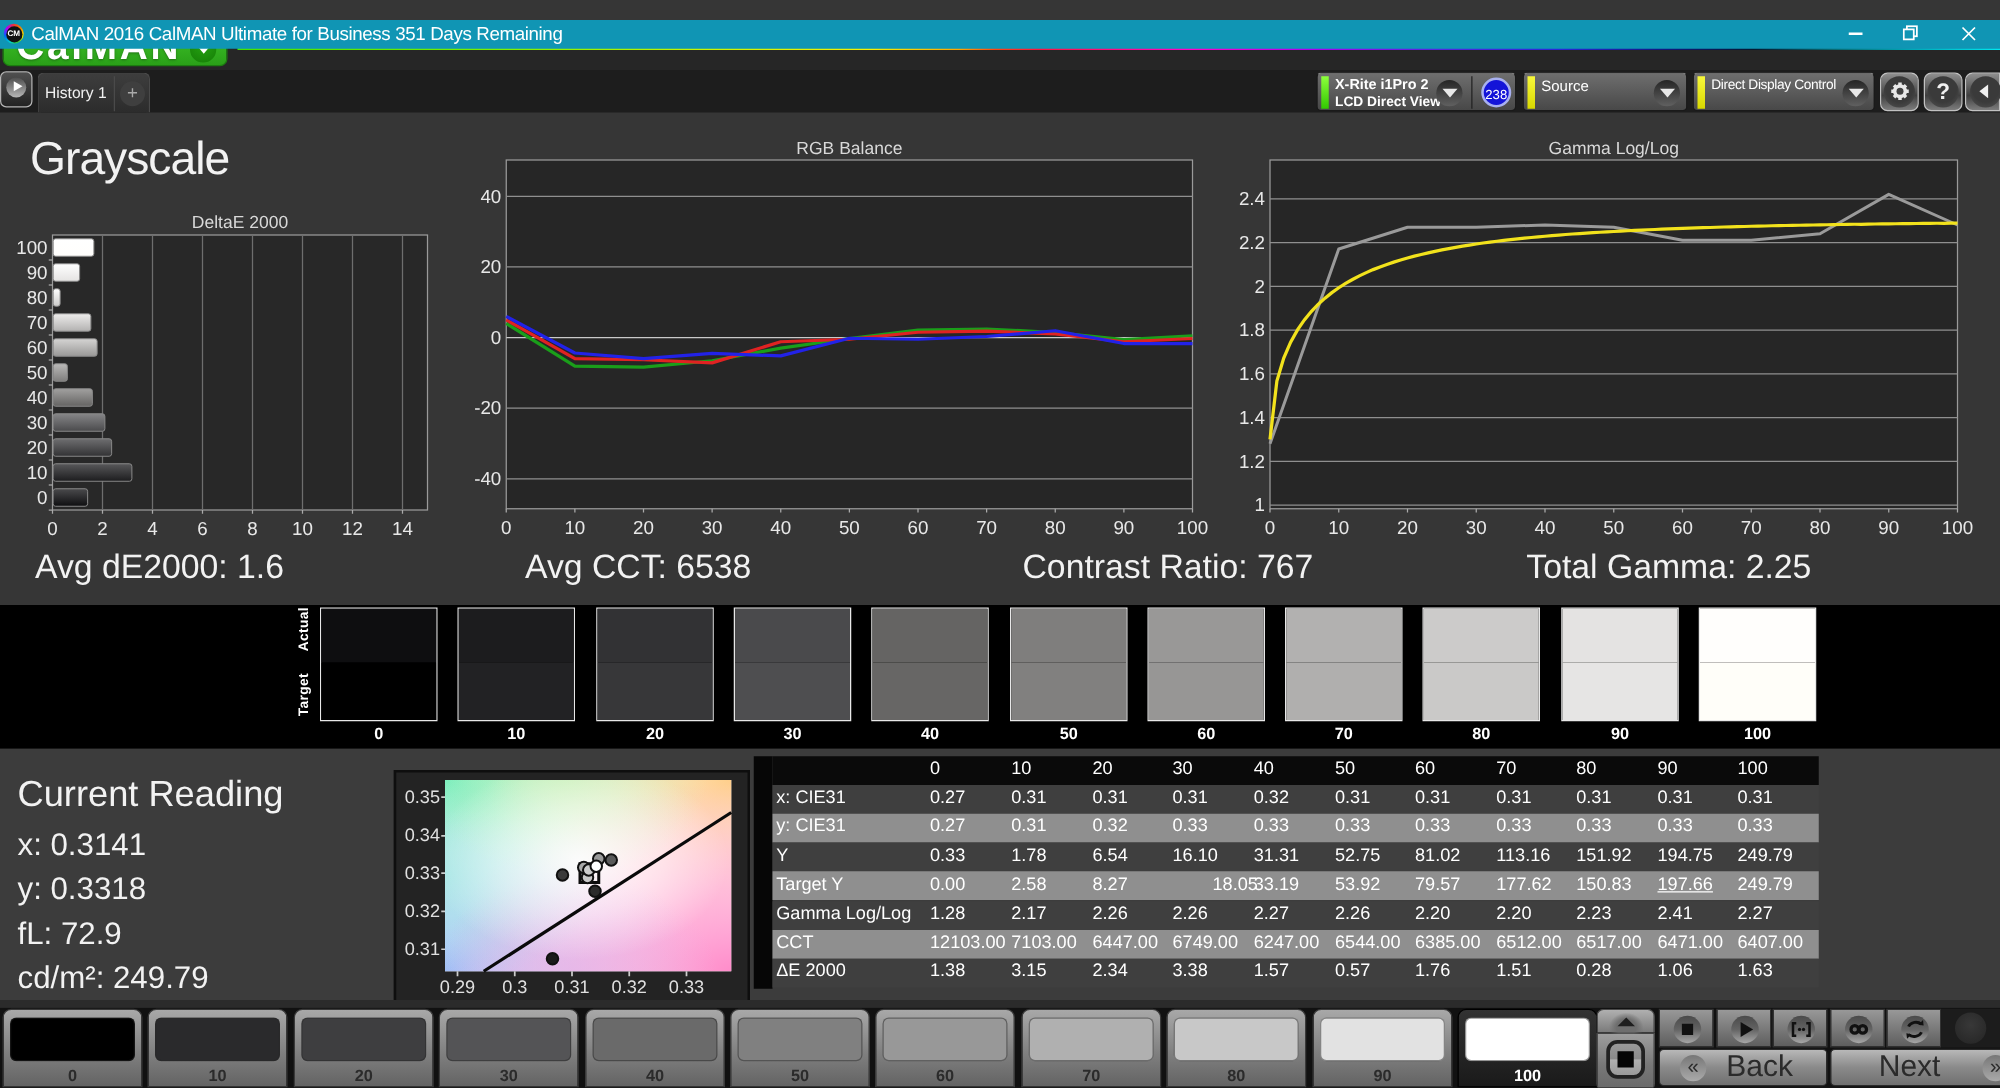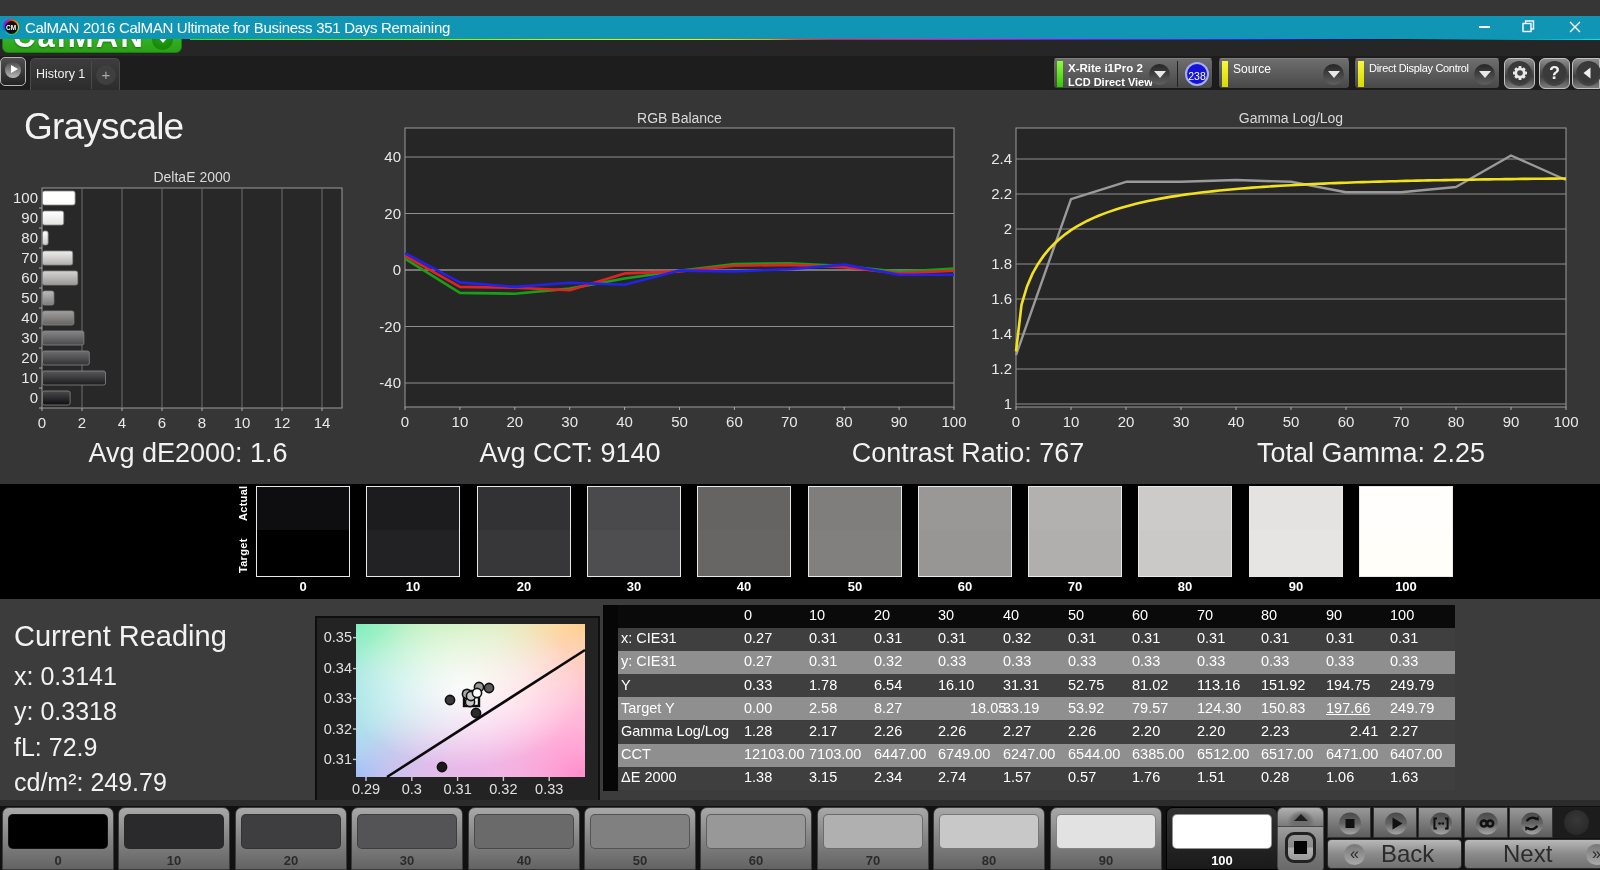--- a/index.html
+++ b/index.html
@@ -50,21 +50,21 @@
 .ddarr { position:absolute; top:5px; width:21px; height:21px; border-radius:50%;
   background:linear-gradient(180deg,#252525,#606060); }
 .ddarr::after { content:""; position:absolute; left:4.5px; top:7px; border:6px solid transparent; border-top:7px solid #e8e8e8; }
 .toolbtn { position:absolute; top:2px; width:31px; height:31px; border-radius:6px; border:1.5px solid #c2c2c2;
   background:linear-gradient(180deg,#8e8e8e 0%,#5a5a5a 40%,#3f3f3f 60%,#7d7d7d 100%); color:#f0f0f0; text-align:center; }
 .toolbtn .circ { position:absolute; left:2px; top:1.5px; width:25px; height:25px; border-radius:50%;
   background:radial-gradient(circle at 50% 40%, #3a3a3a 55%, #555 100%); }
 
 
 #grayscale-title { position:absolute; left:24px; top:106px; font-size:37px; letter-spacing:-0.8px; color:#f2f2f2; }
-.stat { position:absolute; top:438px; font-size:27px; color:#f2f2f2; text-align:center; }
+.stat { position:absolute; top:438px; font-size:27px; color:#f2f2f2; }
 
 
 #swstrip { position:absolute; left:0; top:484px; width:1600px; height:115px; background:#000; }
 .rotlab { position:absolute; width:14px; color:#fff; font-size:11px; font-weight:bold;
   writing-mode:vertical-rl; transform:rotate(180deg); text-align:center; letter-spacing:0.3px; }
 .sw { position:absolute; top:486px; width:94px; height:91px; border:1.5px solid #e8e8e8; }
 .swa { width:100%; height:48%; }
 .swt { width:100%; height:52%; }
 .swl { position:absolute; top:579px; width:94px; text-align:center; color:#fff; font-size:13px; font-weight:bold; }
 
@@ -360,21 +360,21 @@
 <text x="476.0" y="317" text-anchor="middle" font-size="15" fill="#e8e8e8">80</text>
 <line x1="476.0" y1="297" x2="476.0" y2="300" stroke="#aaa" stroke-width="1"></line>
 <text x="531.0" y="317" text-anchor="middle" font-size="15" fill="#e8e8e8">90</text>
 <line x1="531.0" y1="297" x2="531.0" y2="300" stroke="#aaa" stroke-width="1"></line>
 <text x="586.0" y="317" text-anchor="middle" font-size="15" fill="#e8e8e8">100</text>
 <line x1="586.0" y1="297" x2="586.0" y2="300" stroke="#aaa" stroke-width="1"></line>
 <polyline points="36.0,245.0 91.0,89.2 146.0,71.8 201.0,71.8 256.0,70.0 311.0,71.8 366.0,82.2 421.0,82.2 476.0,77.0 531.0,45.5 586.0,70.0" fill="none" stroke="#9a9a9a" stroke-width="2.4" stroke-linejoin="round"></polyline>
 <polyline points="36.0,241.5 41.5,194.8 47.0,176.5 52.5,163.7 58.0,153.9 63.5,145.9 69.0,139.2 74.5,133.5 80.0,128.5 85.5,124.1 91.0,120.2 96.5,116.7 102.0,113.6 107.5,110.7 113.0,108.1 118.5,105.7 124.0,103.6 129.5,101.6 135.0,99.7 140.5,98.0 146.0,96.4 151.5,94.9 157.0,93.6 162.5,92.3 168.0,91.1 173.5,89.9 179.0,88.9 184.5,87.9 190.0,86.9 195.5,86.1 201.0,85.2 206.5,84.4 212.0,83.7 217.5,83.0 223.0,82.3 228.5,81.7 234.0,81.1 239.5,80.5 245.0,80.0 250.5,79.5 256.0,79.0 261.5,78.5 267.0,78.1 272.5,77.6 278.0,77.2 283.5,76.9 289.0,76.5 294.5,76.1 300.0,75.8 305.5,75.5 311.0,75.2 316.5,74.9 322.0,74.6 327.5,74.3 333.0,74.1 338.5,73.8 344.0,73.6 349.5,73.3 355.0,73.1 360.5,72.9 366.0,72.7 371.5,72.5 377.0,72.3 382.5,72.1 388.0,72.0 393.5,71.8 399.0,71.6 404.5,71.5 410.0,71.3 415.5,71.2 421.0,71.0 426.5,70.9 432.0,70.8 437.5,70.6 443.0,70.5 448.5,70.4 454.0,70.3 459.5,70.2 465.0,70.1 470.5,70.0 476.0,69.9 481.5,69.8 487.0,69.7 492.5,69.6 498.0,69.5 503.5,69.4 509.0,69.4 514.5,69.3 520.0,69.2 525.5,69.1 531.0,69.1 536.5,69.0 542.0,68.9 547.5,68.9 553.0,68.8 558.5,68.7 564.0,68.7 569.5,68.6 575.0,68.6 580.5,68.5 586.0,68.5" fill="none" stroke="#f2e21c" stroke-width="2.6"></polyline>
 </svg>
 <div class="stat" style="left:28px;width:320px;">Avg dE2000: 1.6</div>
-<div class="stat" style="left:420px;width:300px;">Avg CCT: 9140</div>
+<div class="stat" style="left:420px;width:300px;">Avg CCT: 6538</div>
 <div class="stat" style="left:818px;width:300px;">Contrast Ratio: 767</div>
 <div class="stat" style="left:1221px;width:300px;">Total Gamma: 2.25</div>
 
 <div id="swstrip"></div>
 <div class="rotlab" style="left:237px;top:490px;height:31px;">Actual</div>
 <div class="rotlab" style="left:237px;top:537px;height:37px;">Target</div>
 <div class="sw" style="left:256px;">
       <div class="swa" style="background:#0e0e10;"></div>
       <div class="swt" style="background:#000000;"></div>
     </div>
@@ -578,37 +578,37 @@
 </div>
 <div class="trow" style="top:697.3px;background:#8f8f8f;">
 <span style="left:3px;">Target Y</span>
 <span style="left:126px;">0.00</span>
 <span style="left:191px;">2.58</span>
 <span style="left:256px;">8.27</span>
 <span style="left:320px;margin-left:32px;">18.05</span>
 <span style="left:385px;">33.19</span>
 <span style="left:450px;">53.92</span>
 <span style="left:514px;">79.57</span>
-<span style="left:579px;">124.30</span>
+<span style="left:579px;">177.62</span>
 <span style="left:643px;">150.83</span>
 <span style="left:708px;text-decoration:underline;">197.66</span>
 <span style="left:772px;">249.79</span>
 </div>
 <div class="trow" style="top:720.5px;background:#3f3f3f;">
 <span style="left:3px;">Gamma Log/Log</span>
 <span style="left:126px;">1.28</span>
 <span style="left:191px;">2.17</span>
 <span style="left:256px;">2.26</span>
 <span style="left:320px;">2.26</span>
 <span style="left:385px;">2.27</span>
 <span style="left:450px;">2.26</span>
 <span style="left:514px;">2.20</span>
 <span style="left:579px;">2.20</span>
 <span style="left:643px;">2.23</span>
-<span style="left:708px;margin-left:24px;">2.41</span>
+<span style="left:708px;">2.41</span>
 <span style="left:772px;">2.27</span>
 </div>
 <div class="trow" style="top:743.7px;background:#8f8f8f;">
 <span style="left:3px;">CCT</span>
 <span style="left:126px;">12103.00</span>
 <span style="left:191px;">7103.00</span>
 <span style="left:256px;">6447.00</span>
 <span style="left:320px;">6749.00</span>
 <span style="left:385px;">6247.00</span>
 <span style="left:450px;">6544.00</span>
@@ -616,21 +616,21 @@
 <span style="left:579px;">6512.00</span>
 <span style="left:643px;">6517.00</span>
 <span style="left:708px;">6471.00</span>
 <span style="left:772px;">6407.00</span>
 </div>
 <div class="trow" style="top:766.9px;background:#3f3f3f;">
 <span style="left:3px;">ΔE 2000</span>
 <span style="left:126px;">1.38</span>
 <span style="left:191px;">3.15</span>
 <span style="left:256px;">2.34</span>
-<span style="left:320px;">2.74</span>
+<span style="left:320px;">3.38</span>
 <span style="left:385px;">1.57</span>
 <span style="left:450px;">0.57</span>
 <span style="left:514px;">1.76</span>
 <span style="left:579px;">1.51</span>
 <span style="left:643px;">0.28</span>
 <span style="left:708px;">1.06</span>
 <span style="left:772px;">1.63</span>
 </div>
 
 <div id="bottombar">

